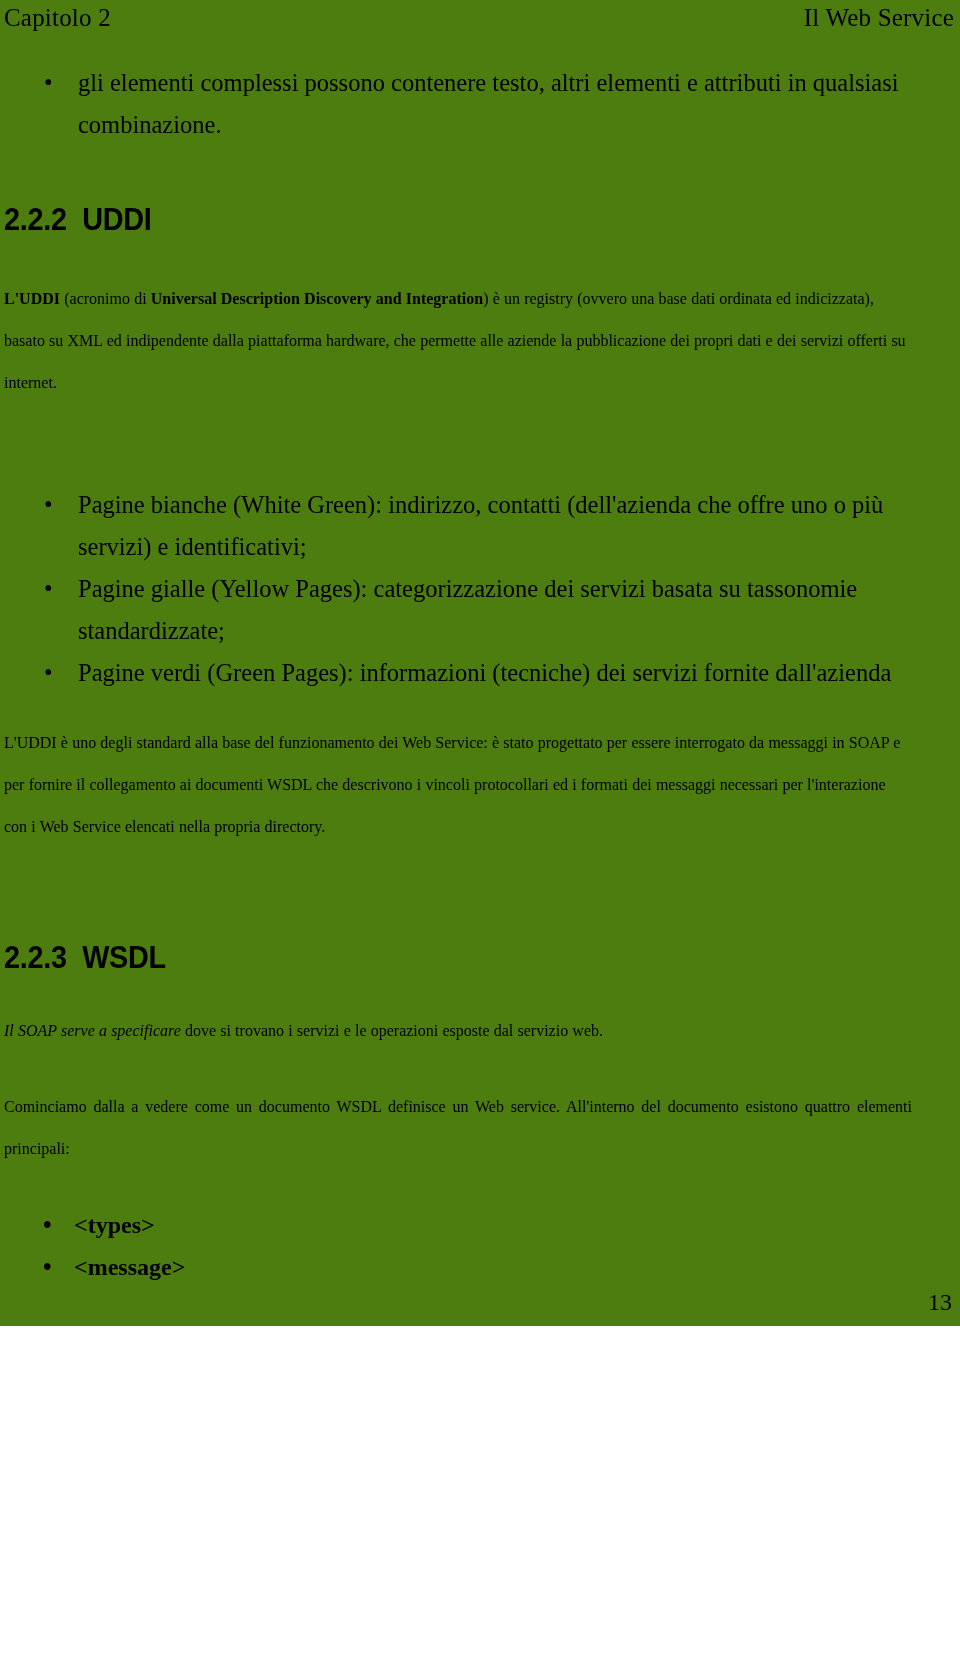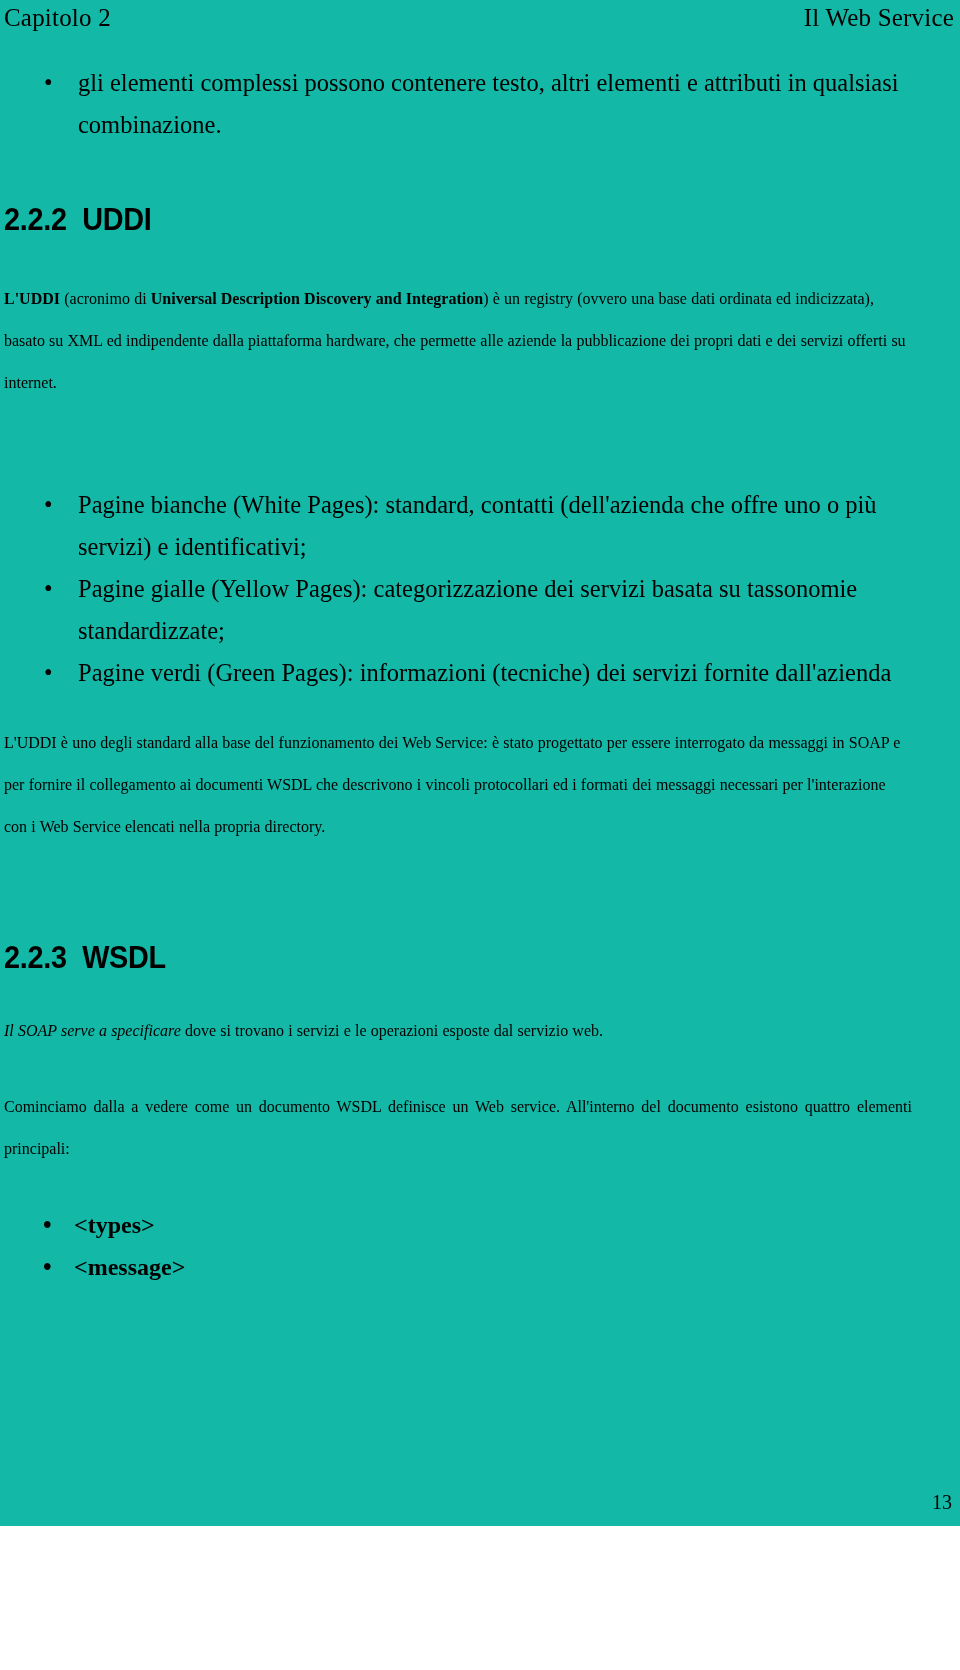--- a/index.html
+++ b/index.html
@@ -4,22 +4,22 @@
 <title>Document page</title>
 <style>
   html, body {
     margin: 0;
     padding: 0;
     background: #ffffff;
   }
   .page {
     position: relative;
     width: 960px;
-    height: 1526px;
-    background: #14b8a6;
+    height: 1326px;
+    background: #4d7c0f;
     color: #000000;
     font-family: "Liberation Serif", "DejaVu Serif", serif;
     overflow: hidden;
   }
 
   
   .running-header {
     position: absolute;
     top: 2px;
     left: 4px;
@@ -108,21 +108,21 @@
 
   
   .b  { font-weight: bold; }
   .i  { font-style: italic; }
 
   
   .page-number {
     position: absolute;
     right: 8px;
     bottom: 10px;
-    font-size: 20px;
+    font-size: 24px;
     line-height: 28px;
   }
 </style>
 </head>
 <body>
 
 <div class="page">
 
   <div class="running-header">
     <span class="hdr-left">Capitolo 2</span>
@@ -147,21 +147,21 @@
     <p class="body"><span class="b">L'UDDI</span><span> (acronimo di </span><span class="b">Universal Description Discovery and Integration</span><span>) è un registry (ovvero una base dati ordinata ed indicizzata), basato su XML ed indipendente dalla piattaforma hardware, che permette alle aziende la pubblicazione dei propri dati e dei servizi offerti su internet.</span></p>
 
     <div class="gap-40"></div>
 
 
     <div class="gap-40"></div>
 
     <ul class="bullets">
       <li>
         <span class="bullet-glyph">•</span>
-        <span>Pagine bianche (White Pages): standard, contatti (dell'azienda che offre uno o più servizi) e identificativi;</span>
+        <span>Pagine bianche (White Green): indirizzo, contatti (dell'azienda che offre uno o più servizi) e identificativi;</span>
       </li>
       <li>
         <span class="bullet-glyph">•</span>
         <span>Pagine gialle (Yellow Pages): categorizzazione dei servizi basata su tassonomie standardizzate;</span>
       </li>
       <li>
         <span class="bullet-glyph">•</span>
         <span>Pagine verdi (Green Pages): informazioni (tecniche) dei servizi fornite dall'azienda</span>
       </li>
     </ul>

